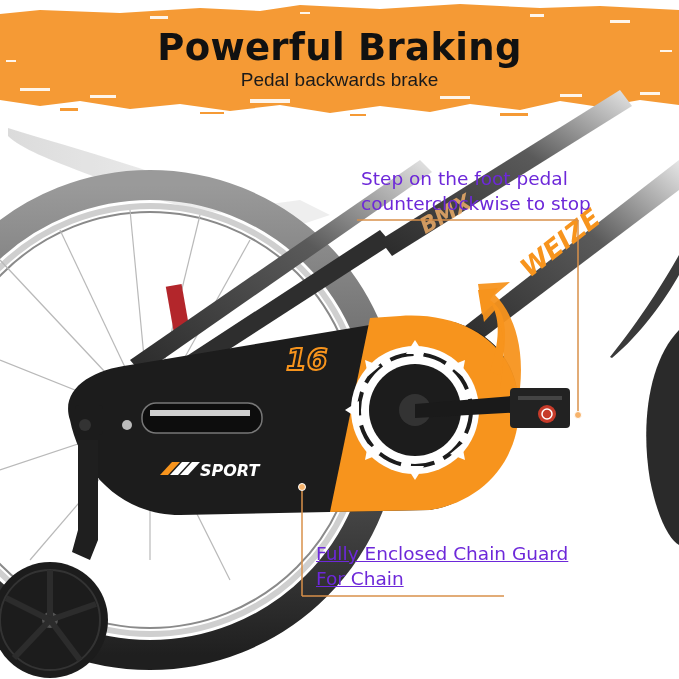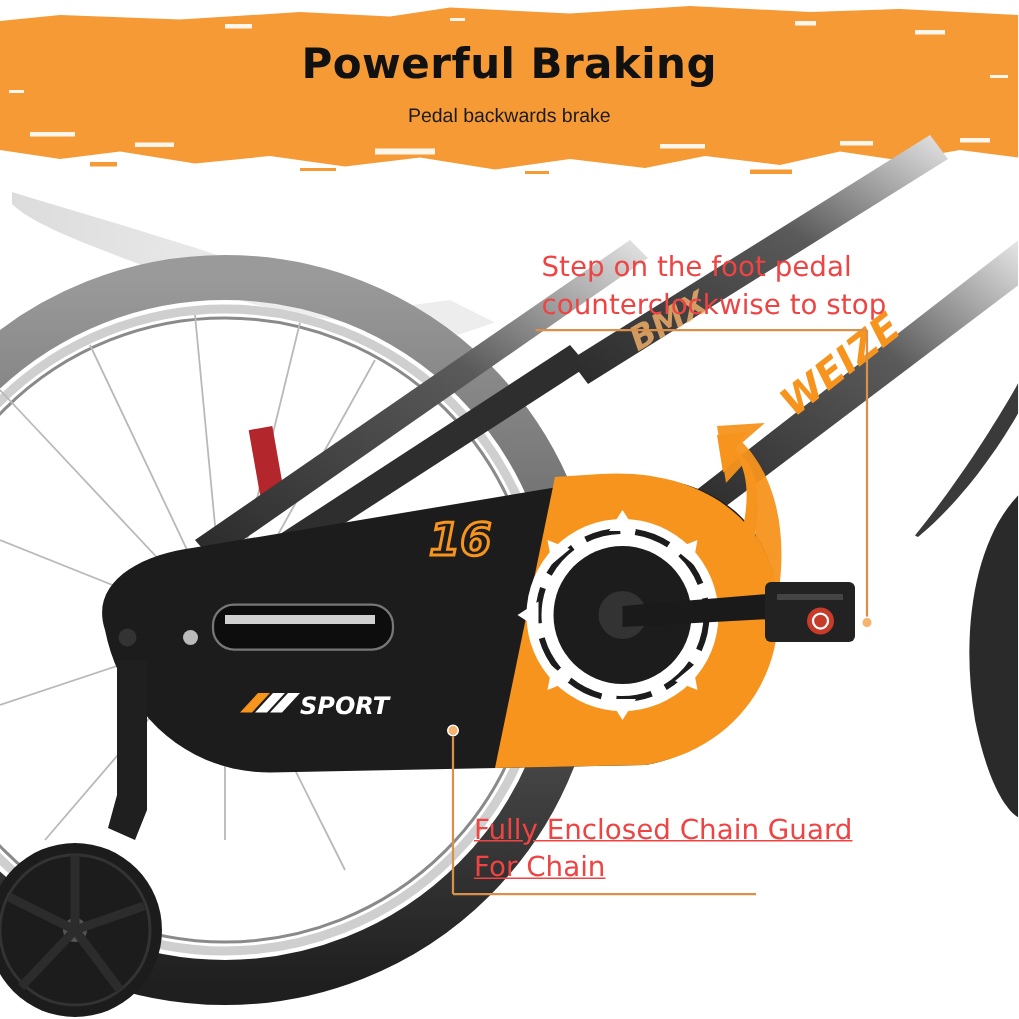--- a/index.html
+++ b/index.html
@@ -1,22 +1,22 @@
 <!DOCTYPE html>
 <html><head>
 <meta charset="utf-8">
 <style>
   html, body { margin:0; padding:0; background:#ffffff; }
   body { width:679px; height:679px; overflow:hidden; position:relative; font-family:"Liberation Sans", sans-serif; }
   .stage { position:absolute; left:0; top:0; width:679px; height:679px; overflow:hidden; background:#ffffff; }
   .banner { position:absolute; left:0; top:0; width:679px; height:120px; }
-  .title { position:absolute; left:0; width:679px; top:26px; text-align:center; font-weight:bold; font-size:28px; color:#111111; letter-spacing:0.3px; font-family:"DejaVu Sans", sans-serif; }
-  .subtitle { position:absolute; left:0; width:679px; top:69px; text-align:center; font-size:13px; color:#1a1a1a; font-family:"Liberation Sans", sans-serif; }
+  .title { position:absolute; left:0; width:679px; top:26px; text-align:center; font-weight:bold; font-size:37px; color:#111111; letter-spacing:0.3px; font-family:"DejaVu Sans", sans-serif; }
+  .subtitle { position:absolute; left:0; width:679px; top:69px; text-align:center; font-size:19px; color:#1a1a1a; font-family:"Liberation Sans", sans-serif; }
   .art { position:absolute; left:0; top:0; }
-  .callout { position:absolute; font-family:"DejaVu Sans", sans-serif; color:#ef4444; font-size:18.5px; line-height:25px; }
+  .callout { position:absolute; font-family:"DejaVu Sans", sans-serif; color:#6d28d9; font-size:18.5px; line-height:25px; }
   .callout-top { left:361px; top:166px; width:310px; }
   .callout-bottom { left:316px; top:541px; width:330px;text-decoration:underline; }
   .callout span { display:block; white-space:nowrap; }
 </style>
 </head>
 <body>
 
 <div class="stage">
 
   <svg class="banner" width="679" height="120" viewBox="0 0 679 120">

